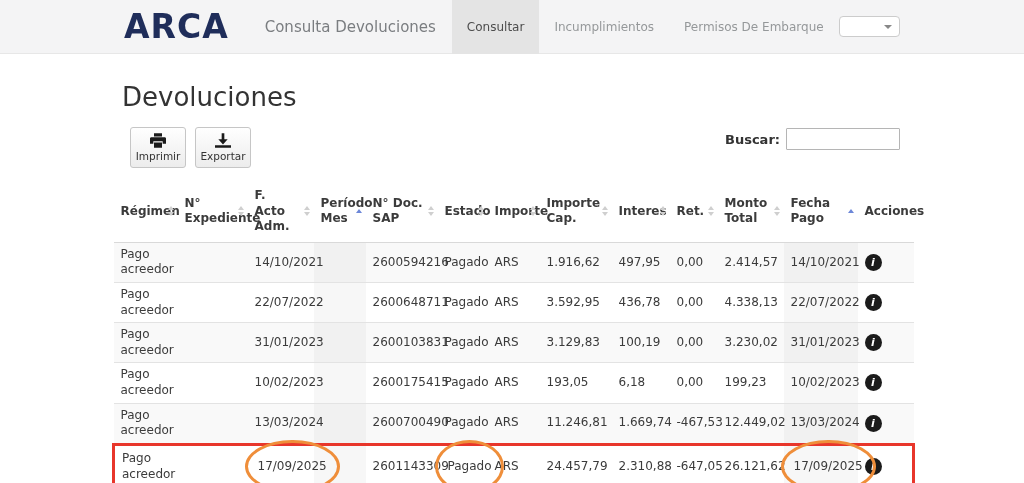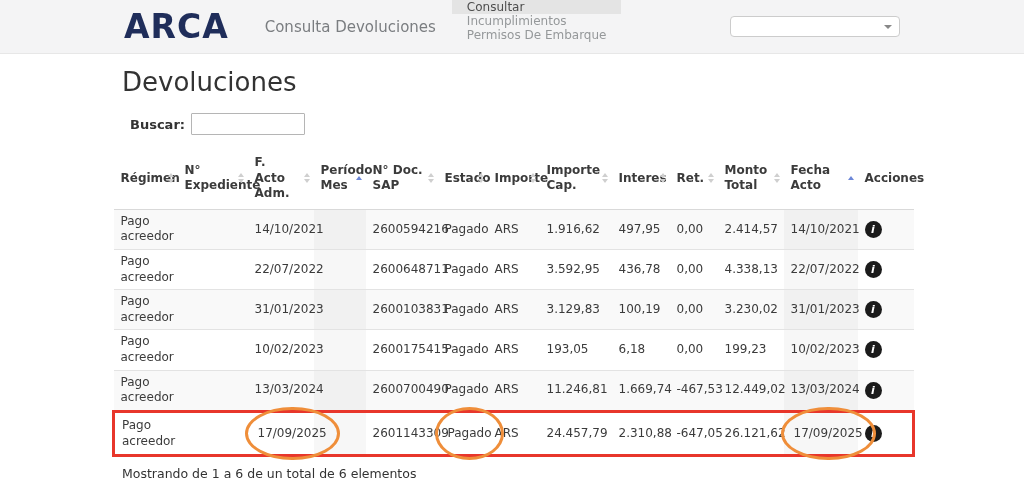--- a/index.html
+++ b/index.html
@@ -8,28 +8,28 @@
     width: 1024px; height: 483px; overflow: hidden;
     font-family: "DejaVu Sans", "Liberation Sans", sans-serif;
     color: #3b3b3b;
     --red: #e8362b; --orange: #ef8e3a; --accent: #337ab7; --logo: #1f2d5a;
   }
   
   .topbar { height: 54px; background: #f4f4f5; border-bottom: 1px solid #e7e7e7; }
   .topbar-inner { width: 800px; margin: 0 auto; height: 100%; display: flex; align-items: center; }
   .logo { font-size: 33px; font-weight: bold; color: var(--logo); letter-spacing: 1px; padding-left: 12px; cursor: pointer; }
   .brand { margin-left: 36px; font-size: 15px; color: #7a7d80; white-space: nowrap; }
-  .nav { display: flex; height: 54px; margin-left: 16px; flex-direction: column; }
+  .nav { display: flex; height: 54px; margin-left: 16px; }
   .nav-item { display: flex; align-items: center; padding: 0 15px; font-size: 12px; color: #95989a; cursor: pointer; text-decoration: none; white-space: nowrap; }
   .nav-item.active { background: #e4e4e4; color: #4d4d4d; }
   .select { margin-left: auto; margin-right: 12px; width: 170px; height: 21px; background: #fff; border: 1px solid #ccc; border-radius: 4px; position: relative; cursor: pointer; }
   .caret { position: absolute; right: 7px; top: 8px; width: 0; height: 0; border-left: 4px solid transparent; border-right: 4px solid transparent; border-top: 4px solid #888; }
   
   .container { width: 800px; margin: 0 auto; }
-  h1 { font-size: 26px; font-weight: 400; color: #333; margin: 13px 0 15px; padding-left: 10px; }
+  h1 { font-size: 26px; font-weight: 400; color: #333; margin: 28px 0 15px; padding-left: 10px; }
   .toolbar { display: flex; justify-content: space-between; align-items: flex-start; padding: 0 12px 0 18px; }
   .btn-group { display: flex; gap: 9px; }
   .tool-btn { width: 56px; height: 41px; display: flex; flex-direction: column; align-items: center; justify-content: center; gap: 2px;
     background: linear-gradient(#ffffff, #ececec); border: 1px solid #c6c6c6; border-radius: 3px; cursor: pointer;
     font-family: inherit; font-size: 10.5px; color: #333; }
   .tool-btn svg { display: block; }
   .search { display: flex; align-items: center; gap: 6px; margin-top: 1px; }
   .search label { font-size: 13px; font-weight: bold; color: #333; }
   .search input { width: 114px; height: 22px; border: 1px solid #b5b5b5; border-radius: 1px; padding: 0 4px; font-family: inherit; font-size: 12px; }
   
@@ -75,20 +75,38 @@
     <div class="select">
       <span class="caret"></span>
     </div>
   </div>
 </header>
 
 <main class="container">
   <h1>Devoluciones</h1>
 
   <div class="toolbar">
+    <div class="btn-group">
+      <button class="tool-btn">
+        <span>
+          <svg width="16" height="15" viewBox="0 0 24 22">
+              <path fill="#1b1b1b" d="M6 0h12v5H6zM2 6h20c1.1 0 2 .9 2 2v8h-5v-4H5v4H0V8c0-1.1.9-2 2-2zm4 8h12v8H6z"></path>
+            </svg>
+        </span>
+        <span>Imprimir</span>
+      </button>
+      <button class="tool-btn">
+        <span>
+          <svg width="16" height="15" viewBox="0 0 24 22">
+              <path fill="#1b1b1b" d="M10 0h4v9h5l-7 8-7-8h5zM0 18h24v4H0z"></path>
+            </svg>
+        </span>
+        <span>Exportar</span>
+      </button>
+    </div>
     <div class="search">
       <label>Buscar:</label>
       <input type="text" value="" style="">
     </div>
   </div>
 
   <table>
     <thead>
         <tr>
           <th class="c-regimen"><span>Régimen</span><span class="sort sort-both">
@@ -127,21 +145,21 @@
               <i class="tri down"></i>
             </span></th>
           <th class="c-ret"><span>Ret.</span><span class="sort sort-both">
               <i class="tri up"></i>
               <i class="tri down"></i>
             </span></th>
           <th class="c-monto"><span>Monto Total</span><span class="sort sort-both">
               <i class="tri up"></i>
               <i class="tri down"></i>
             </span></th>
-          <th class="c-fecha sorted"><span>Fecha Acto</span><span class="sort sort-asc">
+          <th class="c-fecha sorted"><span>Fecha Pago</span><span class="sort sort-asc">
               <i class="tri up"></i>
             </span></th>
           <th class="c-acciones"><span>Acciones</span></th>
         </tr>
       </thead>
     <tbody>
         <tr>
           <td class="c-regimen a-left">Pago acreedor</td>
           <td class="c-expediente a-left"></td>
           <td class="c-facto a-right">14/10/2021</td>

